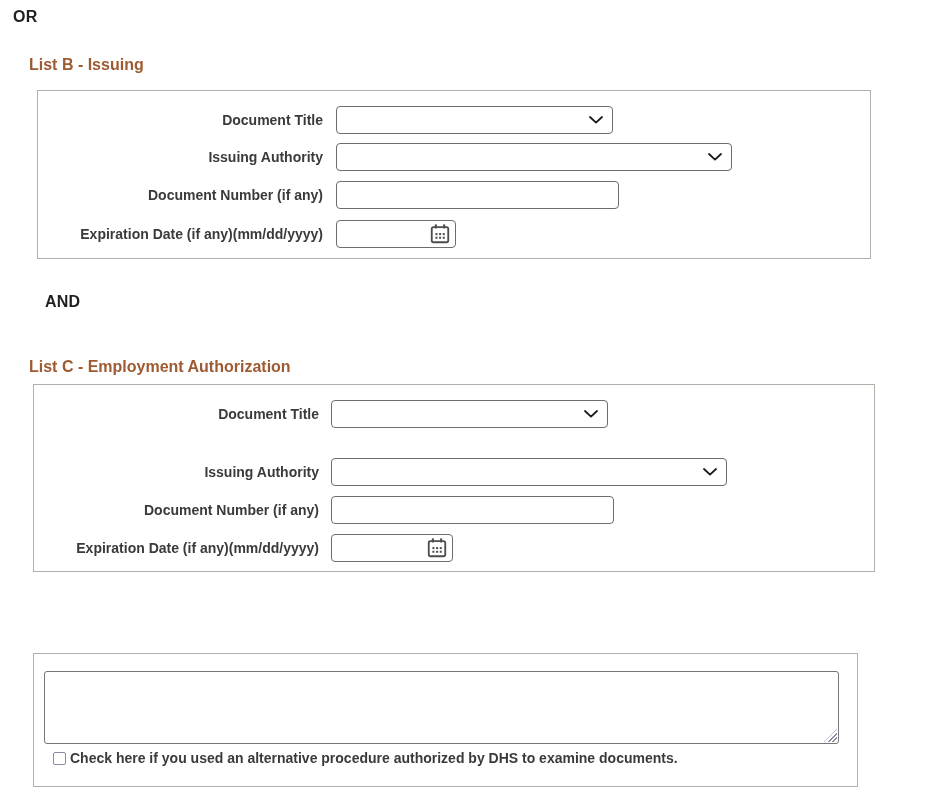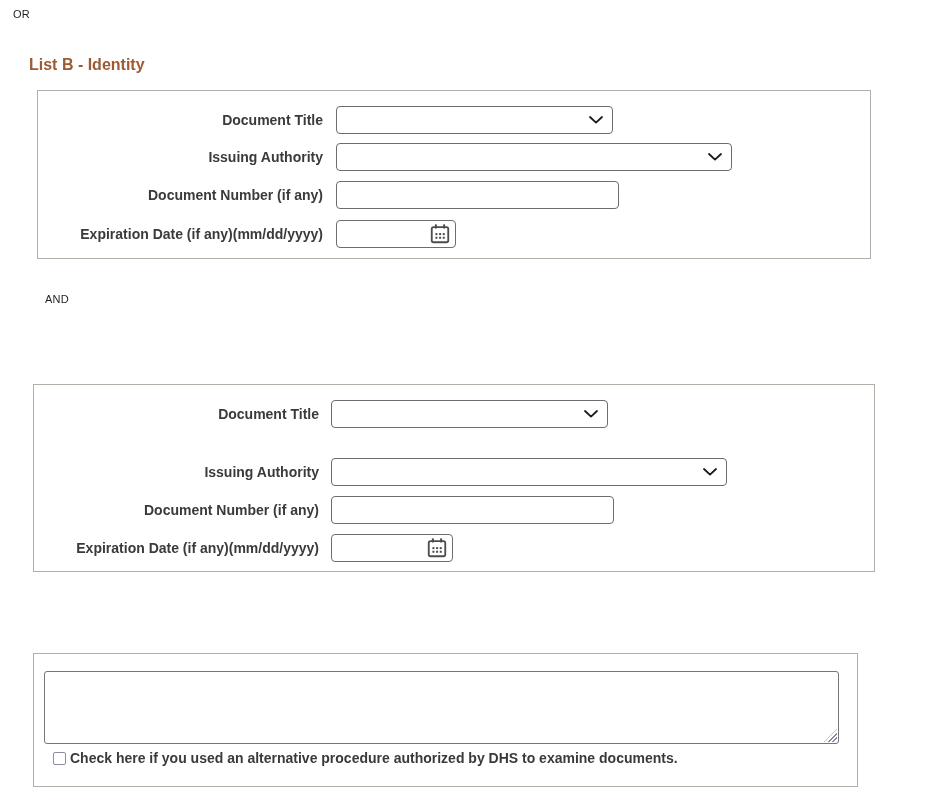--- a/index.html
+++ b/index.html
@@ -10,22 +10,22 @@
   }
   .page {
     position: relative;
     width: 928px;
     height: 809px;
     background: #ffffff;
     overflow: hidden;
   }
   .conj {
     position: absolute;
-    font-size: 11px;
-    font-weight: 400;
+    font-size: 16px;
+    font-weight: 700;
     color: #1f1f1f;
     letter-spacing: 0.2px;
   }
   .section-title {
     position: absolute;
     font-size: 16px;
     font-weight: 700;
     color: #9e5a31;
   }
   .groupbox {
@@ -176,21 +176,21 @@
     cursor: pointer;
   }
 </style>
 </head>
 <body>
 
 <div class="page">
 
   <div class="conj" style="left:13px; top:8px;">OR</div>
 
-  <div class="section-title" style="left:29px; top:56px;">List B - Identity</div>
+  <div class="section-title" style="left:29px; top:56px;">List B - Issuing</div>
 
   <div class="groupbox box-b" style="left:37px; top:90px; width:834px; height:169px;">
 
     <div class="field-row" style="top:15px;">
       <span class="flabel">Document Title</span>
       <div class="sel" style="width:277px;">
         <span class="sel-value"></span>
         <svg class="chev" viewBox="0 0 14 8">
             <polyline points="1,1 7,6.6 13,1" fill="none" stroke="#1a1a1a" stroke-width="1.8" stroke-linecap="round" stroke-linejoin="round"></polyline>
           </svg>
@@ -230,20 +230,21 @@
                 <rect x="15" y="15" width="2.2" height="2.2"></rect>
             </g>
           </svg>
         </button>
       </div>
     </div>
   </div>
 
   <div class="conj" style="left:45px; top:277px;margin-top:16px;">AND</div>
 
+  <div class="section-title" style="left:29px; top:358px;">List C - Employment Authorization</div>
 
   <div class="groupbox box-c" style="left:33px; top:384px; width:842px; height:188px;">
 
     <div class="field-row" style="top:15px;">
       <span class="flabel">Document Title</span>
       <div class="sel" style="width:277px;">
         <span class="sel-value"></span>
         <svg class="chev" viewBox="0 0 14 8">
             <polyline points="1,1 7,6.6 13,1" fill="none" stroke="#1a1a1a" stroke-width="1.8" stroke-linecap="round" stroke-linejoin="round"></polyline>
           </svg>

